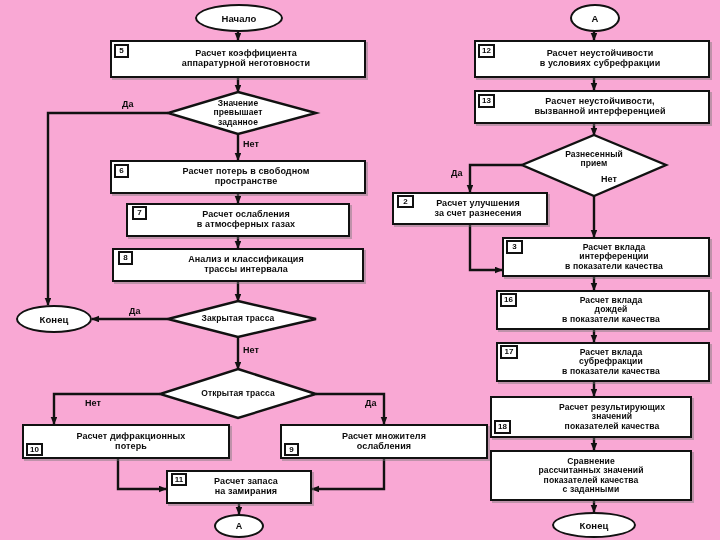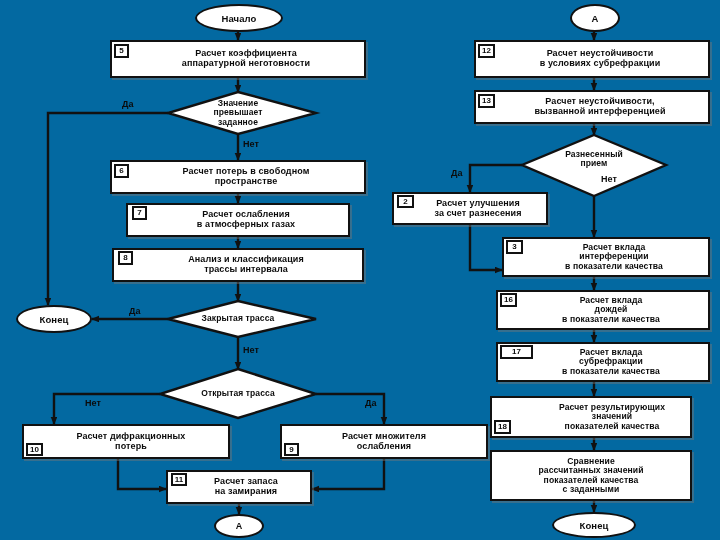--- a/index.html
+++ b/index.html
@@ -10,21 +10,21 @@
   body {
     width: 720px;
     height: 540px;
     overflow: hidden;
     font-family: "Liberation Sans", sans-serif;
   }
   #canvas {
     position: relative;
     width: 720px;
     height: 540px;
-    background: #0369a1;
+    background: #f9a8d4;
   }
   #edges {
     position: absolute;
     left: 0; top: 0;
     width: 720px; height: 540px;
     pointer-events: none;
   }
 
   
   .node {
@@ -238,21 +238,21 @@
     <span class="badge" style="left:2px; top:1px; width:17px; height:14px; font-size:8px;">3</span>
   </div>
 
   <div class="node process" style="left:496px; top:290px; width:214px; height:40px; font-size:8.6px;">
     <span class="txt">Расчет вклада<br>дождей<br>в показатели качества</span>
     <span class="badge" style="left:2px; top:1px; width:17px; height:14px; font-size:8px;">16</span>
   </div>
 
   <div class="node process" style="left:496px; top:342px; width:214px; height:40px; font-size:8.6px;">
     <span class="txt">Расчет вклада<br>субрефракции<br>в показатели качества</span>
-    <span class="badge" style="left:2px; top:1px; width:33px; height:14px; font-size:8px;">17</span>
+    <span class="badge" style="left:2px; top:1px; width:18px; height:14px; font-size:8px;">17</span>
   </div>
 
   <div class="node process" style="left:490px; top:396px; width:202px; height:42px; font-size:8.6px;padding-left:48px;">
     <span class="txt">Расчет результирующих<br>значений<br>показателей качества</span>
     <span class="badge" style="left:2px; bottom:2px; width:17px; height:14px; font-size:8px;">18</span>
   </div>
 
   <div class="node process" style="left:490px; top:450px; width:202px; height:51px; font-size:8.6px; padding-left:6px;">
     <span class="txt">Сравнение<br>рассчитанных значений<br>показателей качества<br>с заданными</span>
   </div>

